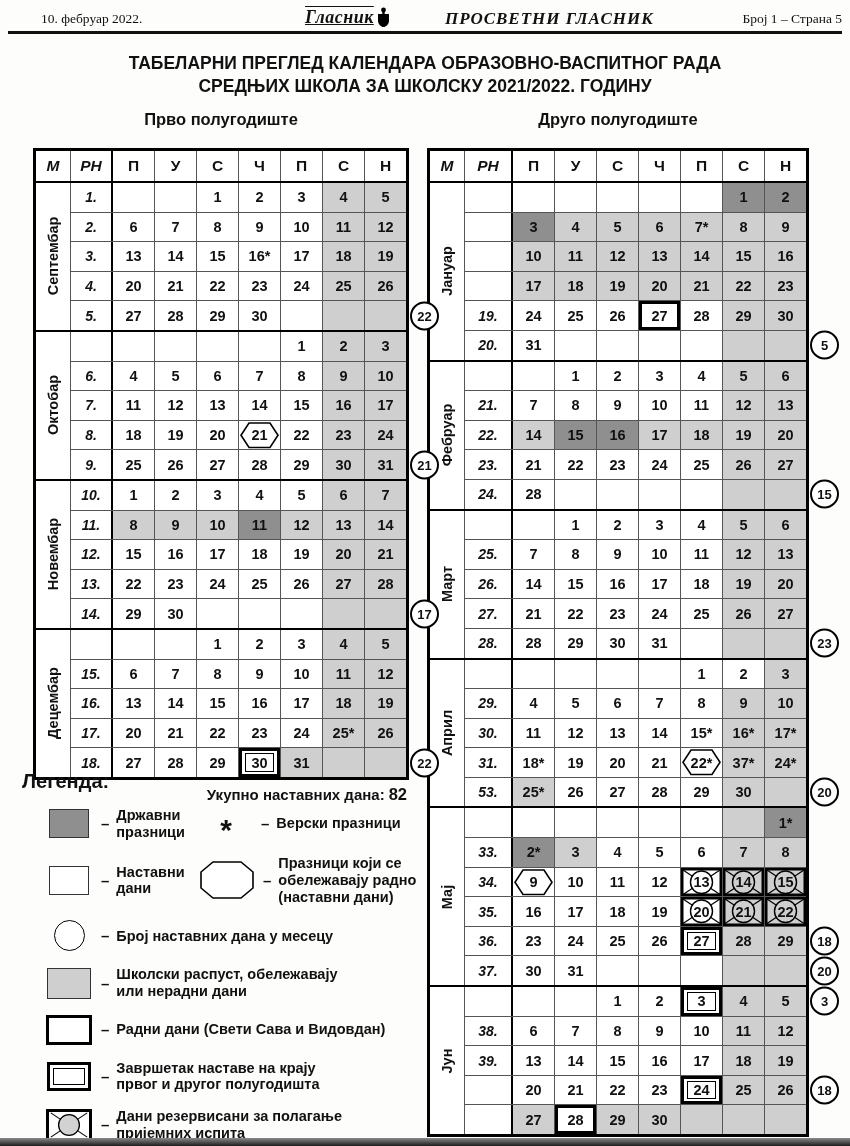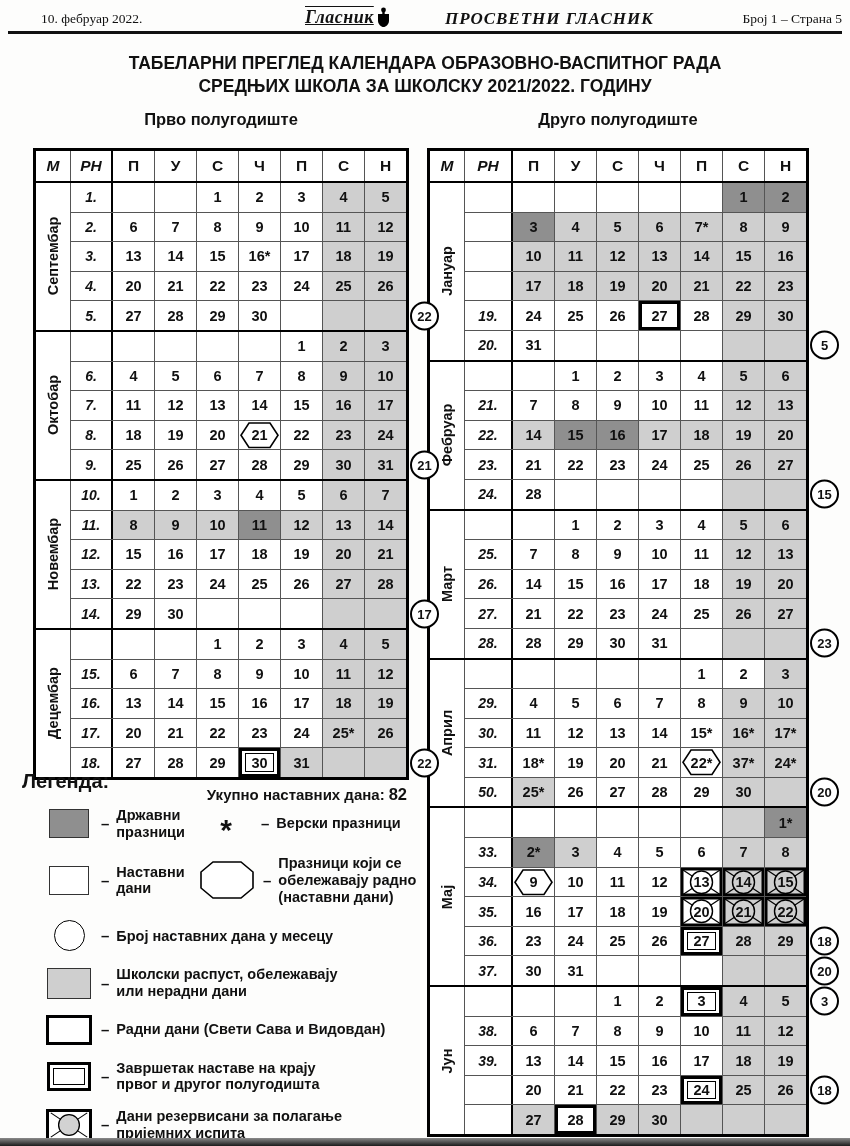--- a/index.html
+++ b/index.html
@@ -1180,21 +1180,21 @@
               <span class="num">22*</span>
             </div>
             <div class="cell day-cell g">
               <span class="num">37*</span>
             </div>
             <div class="cell day-cell g last">
               <span class="num">24*</span>
             </div>
           </div>
           <div class="week">
-            <div class="cell rn-cell">50.</div>
+            <div class="cell rn-cell">53.</div>
             <div class="cell day-cell g">
               <span class="num">25*</span>
             </div>
             <div class="cell day-cell w">
               <span class="num">26</span>
             </div>
             <div class="cell day-cell w">
               <span class="num">27</span>
             </div>
             <div class="cell day-cell w">

